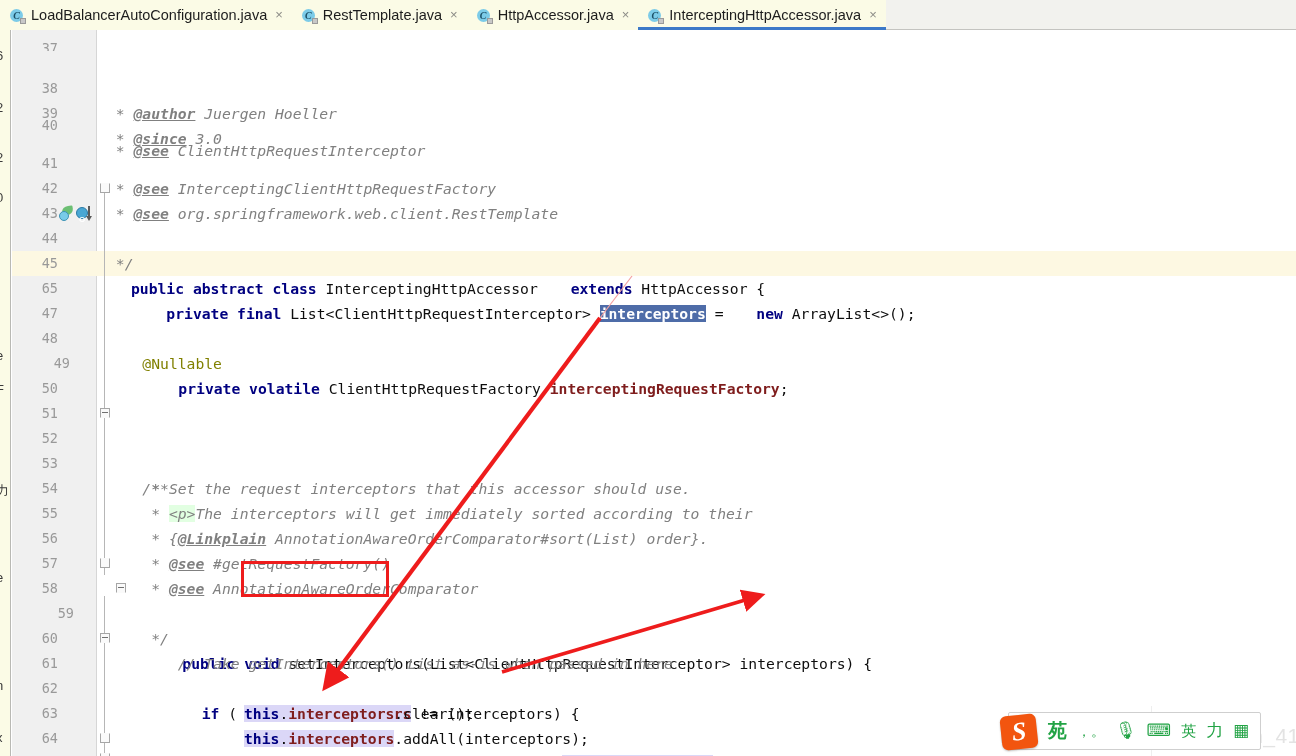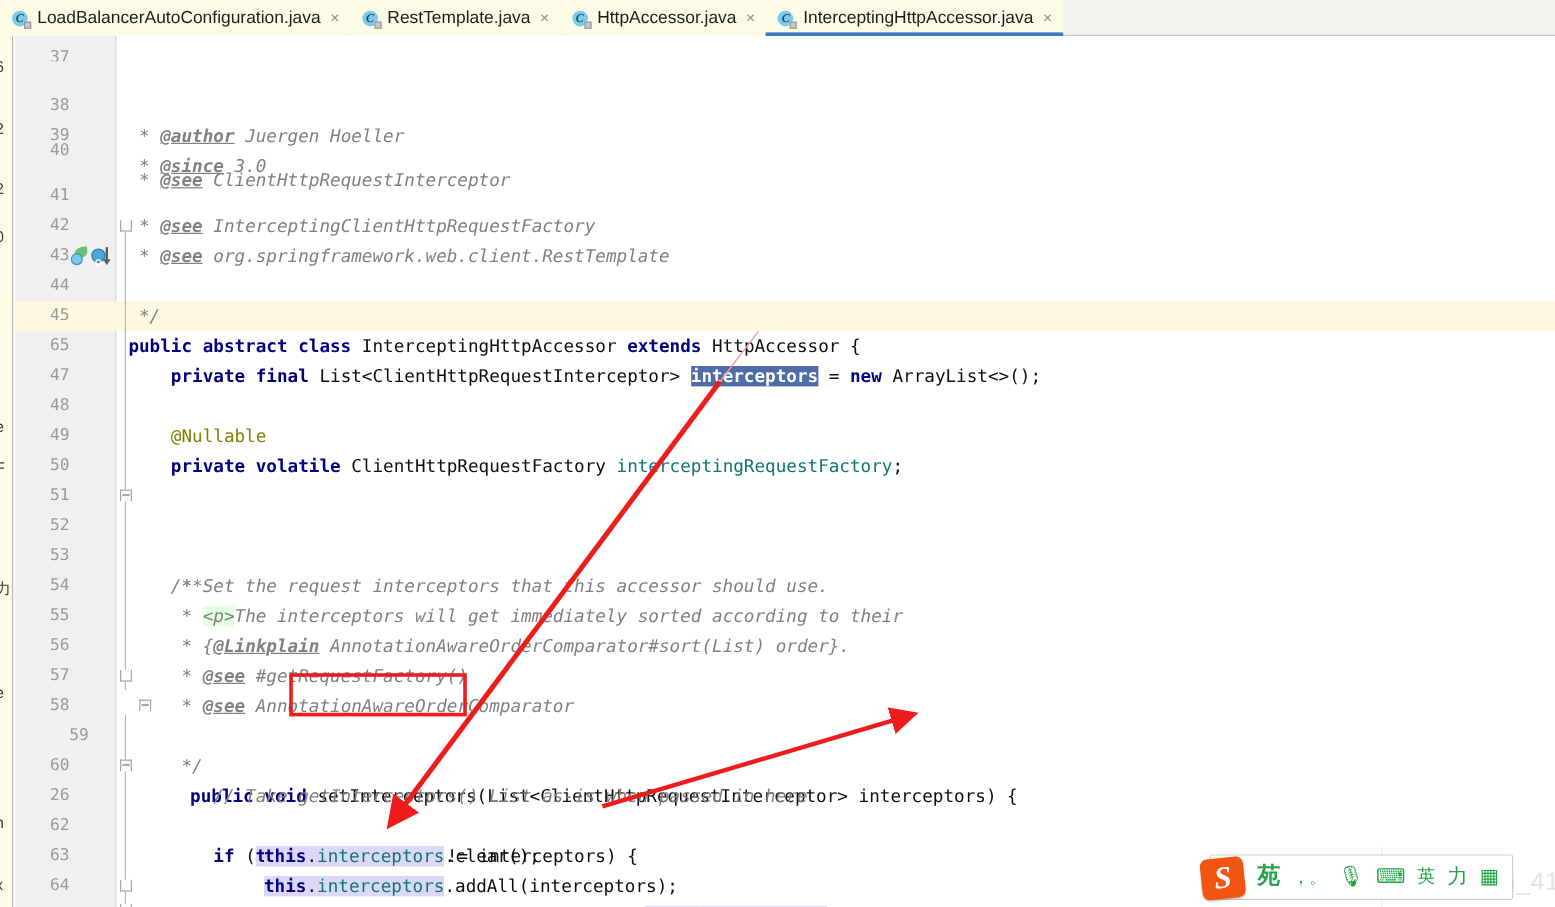--- a/index.html
+++ b/index.html
@@ -248,27 +248,27 @@
   }
   .gic-impl .arrh {
     position: absolute; left: 10px; top: 10px;
     width: 0; height: 0;
     border-left: 3px solid transparent;
     border-right: 3px solid transparent;
     border-top: 5px solid #5b5b5b;
   }
 
   
-  .kw    { color: #000080; font-weight: bold; }
+  .kw    { color: #000080; font-weight: bold; margin-left: 24px; }
   .plain { color: #0d0d0d; }
   .cmt   { color: #808080; font-style: italic; }
   .doc   { color: #808080; font-style: italic; }
   .doctag{ color: #808080; font-style: italic; font-weight: bold; text-decoration: underline; }
   .anno  { color: #808000; }
-  .field { color: #0f766e; font-weight: normal; }
+  .field { color: #7f1d1d; font-weight: bold; }
   .htmltag { color: #808080; font-style: italic; background: #e2ffe2; }
 
   .sel {
     background: #4e6ca8;
     color: #ffffff;
     font-weight: bold;
   }
   .use {
     background: #dbd7f7;
   }
@@ -471,21 +471,21 @@
 
       <div class="row" style="position:absolute; top:246px; left:0; right:0;">
         <span class="lnum">47</span>
       </div>
 
       <div class="row" style="position:absolute; top:271px; left:0; right:0;">
         <span class="lnum">48</span>
         <span class="code anno">    @Nullable</span>
       </div>
 
-      <div class="row" style="position:absolute; top:296px; left:0; right:0;">
+      <div class="row" style="position:absolute; top:296px; left:12px; right:0;">
         <span class="lnum">49</span>
         <span class="code"><span class="kw">    private volatile</span><span class="plain"> ClientHttpRequestFactory </span><span class="field">interceptingRequestFactory</span><span class="plain">;</span></span>
       </div>
 
       <div class="row" style="position:absolute; top:321px; left:0; right:0;">
         <span class="lnum">50</span>
       </div>
 
       <div class="row" style="position:absolute; top:346px; left:0; right:0;">
         <span class="lnum">51</span>
@@ -533,21 +533,21 @@
         <span class="fold capTop"><span class="box"></span><span class="minus"></span></span>
         <span class="code"><span class="kw">    public void</span><span class="plain"> setInterceptors(List&lt;ClientHttpRequestInterceptor&gt; interceptors) {</span></span>
       </div>
 
       <div class="row" style="position:absolute; top:571px; left:0; right:0;">
         <span class="lnum">60</span>
         <span class="code cmt">        // Take getInterceptors() List as-is when passed in here</span>
       </div>
 
       <div class="row" style="position:absolute; top:596px; left:0; right:0;">
-        <span class="lnum">26</span>
+        <span class="lnum">61</span>
         <span class="fold capTop"><span class="box"></span><span class="minus"></span></span>
         <span class="code"><span class="kw">        if</span><span class="plain"> (</span><span class="kw use">this</span><span class="plain use">.</span><span class="field use">interceptors</span><span class="plain"> != interceptors) {</span></span>
       </div>
 
       <div class="row" style="position:absolute; top:621px; left:0; right:0;">
         <span class="lnum">62</span>
         <span class="code" style="left:208px"><span class="kw use">this</span><span class="plain use">.</span><span class="field use">interceptors</span><span class="plain">.clear();</span></span>
       </div>
 
       <div class="row" style="position:absolute; top:646px; left:0; right:0;">

